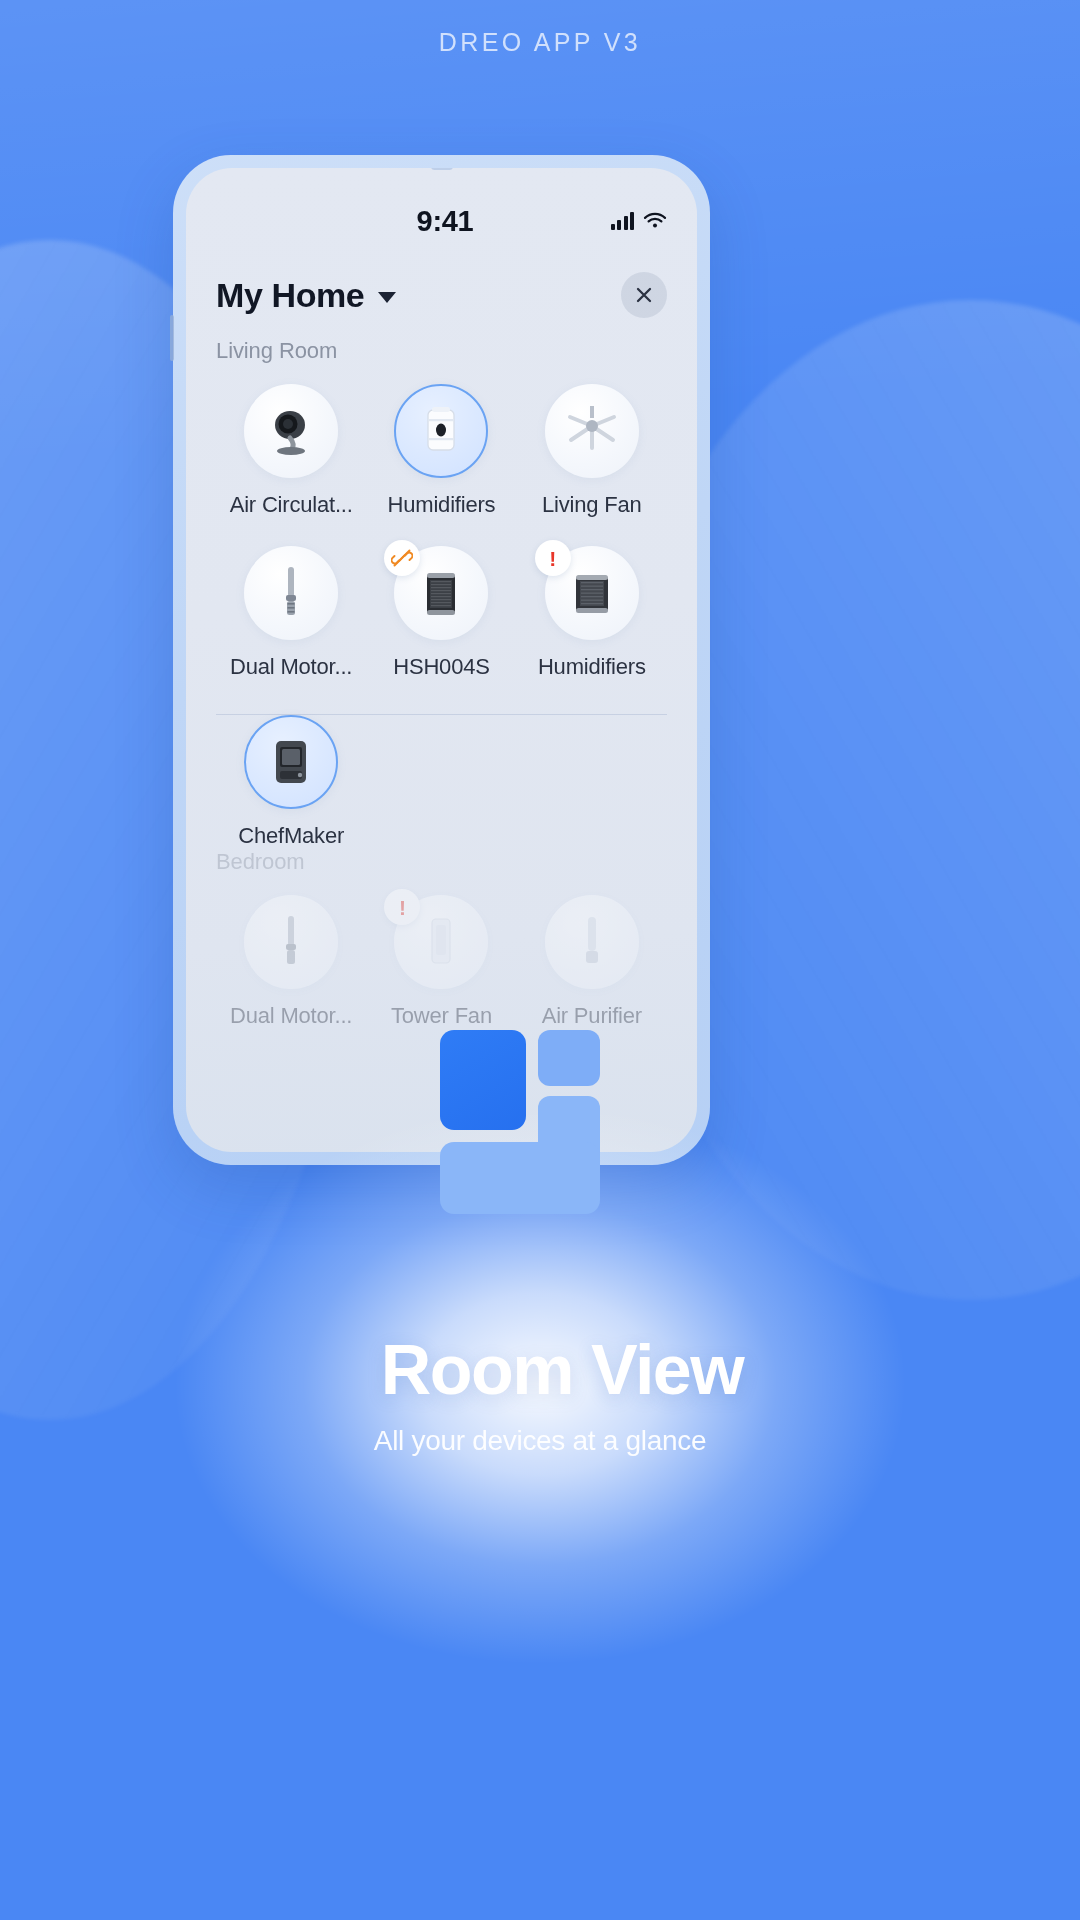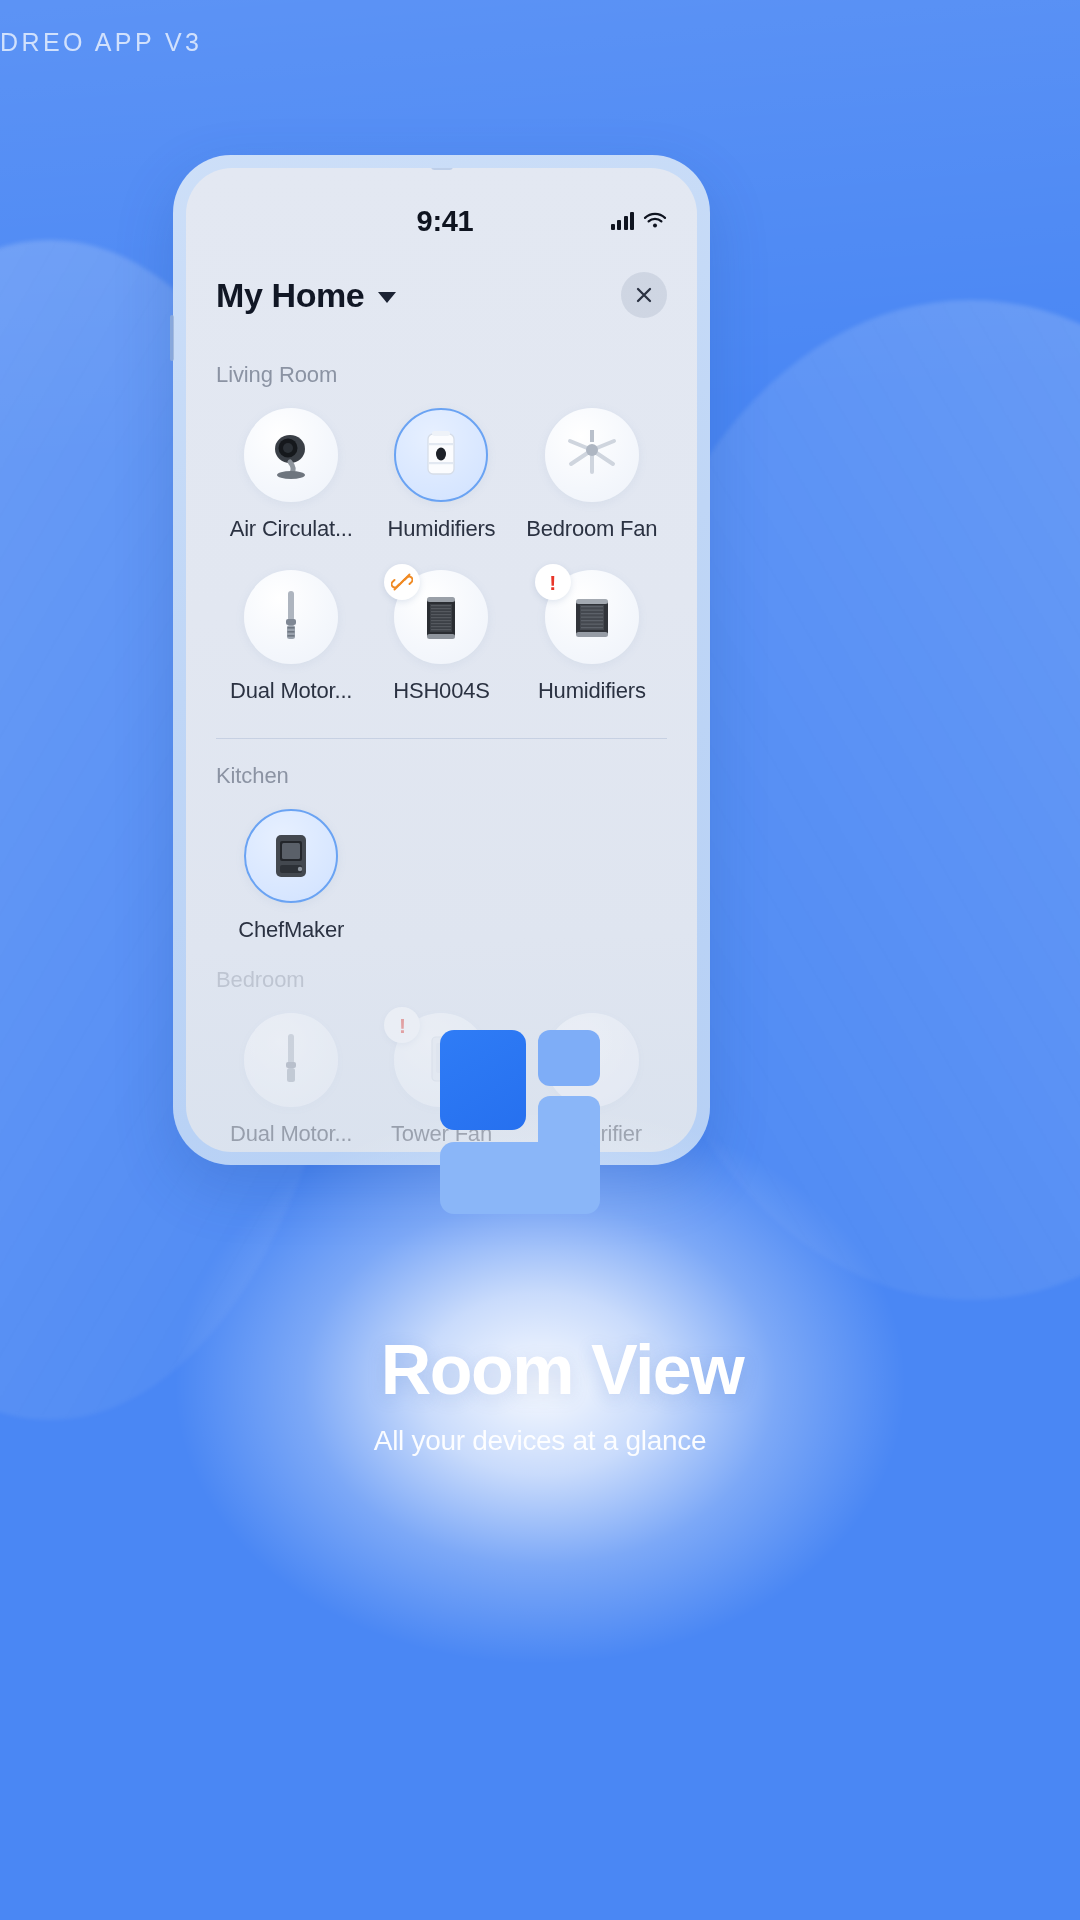--- a/index.html
+++ b/index.html
@@ -33,21 +33,21 @@
     filter:blur(2px);
   }
   .bg-band {
     position:absolute; left:0; right:0; top:0; height:1080px;
     background:linear-gradient(175deg, rgba(255,255,255,0.10) 0%, rgba(255,255,255,0.0) 40%);
   }
 
   
   .top-caption {
     position:absolute; top:28px; left:0; right:0;
-    text-align:left;
+    text-align:center;
     font-size:25px;
     letter-spacing:3.4px;
     color:rgba(255,255,255,0.72);
     font-weight:400;
   }
 
   
   .phone {
     position:absolute;
     left:173px; top:155px;
@@ -116,21 +116,21 @@
   .close-btn {
     margin-left:auto;
     width:46px; height:46px; border-radius:50%;
     background:rgba(118,134,160,0.18);
     display:flex; align-items:center; justify-content:center;
   }
   .close-btn svg { display:block; }
 
   
   .content { position:absolute; top:170px; left:0; right:0; bottom:0; padding:0 30px; }
-  .room { margin-top:24px; }
+  .room { }
   .room-title {
     font-size:22px; color:#8b93a3; font-weight:400; letter-spacing:-0.1px;
     margin-bottom:20px;
   }
   .grid {
     display:grid; grid-template-columns:repeat(3,1fr);
     row-gap:28px;
   }
   .dev { display:flex; flex-direction:column; align-items:center; }
   .dev-icon {
@@ -307,21 +307,21 @@
                     <line x1="31" y1="26" x2="9" y2="17"></line>
                     <line x1="31" y1="26" x2="53" y2="17"></line>
                     <line x1="31" y1="26" x2="10" y2="40"></line>
                     <line x1="31" y1="26" x2="52" y2="40"></line>
                     <line x1="31" y1="26" x2="31" y2="48"></line>
                   </g>
                   <circle cx="31" cy="26" r="6" fill="#aeb6c2"></circle>
                 </svg>
               </div>
             </div>
-            <div class="dev-label">Bedroom Fan</div>
+            <div class="dev-label">Living Fan</div>
           </div>
 
           <div class="dev">
             <div class="dev-icon">
               <div class="art">
                 <svg width="62" height="62" viewBox="0 0 62 62">
                   <rect x="28" y="5" width="6" height="30" rx="3" fill="#aeb5bf"></rect>
                   <rect x="26" y="33" width="10" height="6" rx="2" fill="#7f8794"></rect>
                   <rect x="27" y="39" width="8" height="14" rx="2.5" fill="#9aa2ad"></rect>
                   <rect x="27.5" y="41" width="7" height="1.6" fill="#6e7682"></rect>
@@ -389,21 +389,20 @@
             </div>
             <div class="dev-label">Humidifiers</div>
           </div>
 
         </div>
       </div>
 
       <div class="divider"></div>
 
       <div class="room">
-        <div class="room-title">Kitchen</div>
         <div class="grid">
           <div class="dev">
             <div class="dev-icon active">
               <div class="art">
                 <svg width="62" height="62" viewBox="0 0 62 62">
                   <rect x="16" y="10" width="30" height="42" rx="5" fill="#43484f"></rect>
                   <rect x="20" y="16" width="22" height="20" rx="2" fill="#23262b"></rect>
                   <rect x="22" y="18" width="18" height="16" rx="1.5" fill="#5a6069"></rect>
                   <rect x="20" y="40" width="22" height="8" rx="2" fill="#2d3137"></rect>
                   <circle cx="40" cy="44" r="2.2" fill="#8e959e"></circle>

